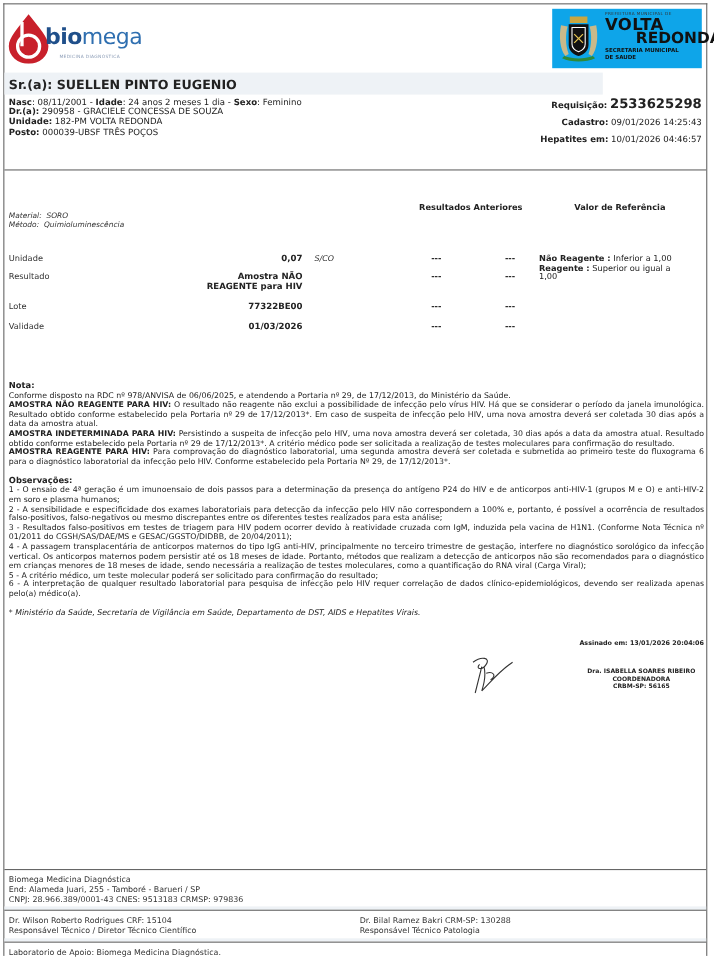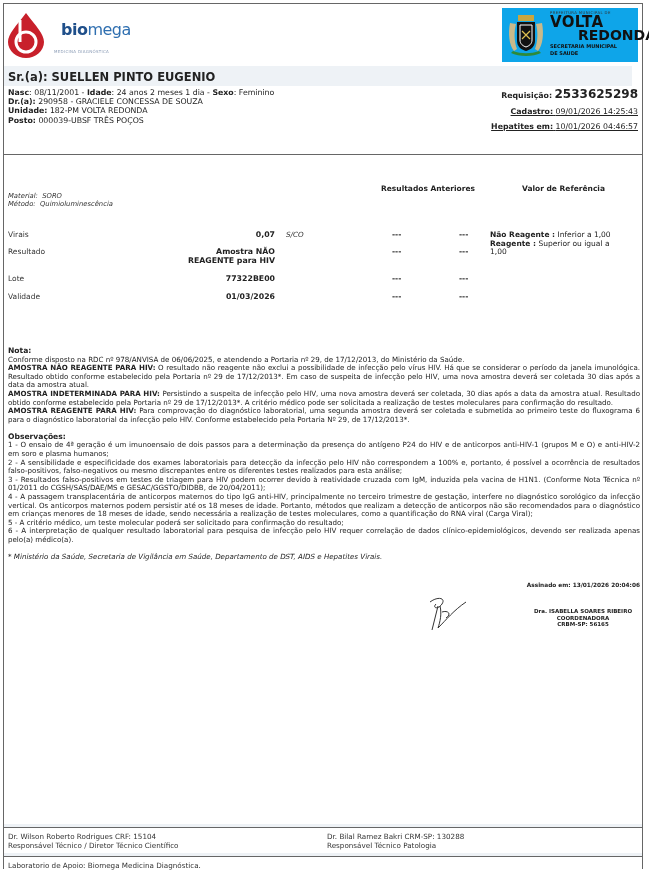--- a/index.html
+++ b/index.html
@@ -5,45 +5,45 @@
   * { box-sizing: border-box; margin: 0; padding: 0; }
   html, body { width: 649px; height: 871px; background: #ffffff; overflow: hidden; }
   body { font-family: "DejaVu Sans", "Liberation Sans", sans-serif; color: #222; font-size: 7.2px; line-height: 1.3; }
 
   .page { position: absolute; left: 3px; top: 3px; width: 640px; height: 866px; border: 1px solid #666; border-bottom: none; }
 
   
   .header { position: absolute; left: 0; top: 0; width: 638px; height: 62px; }
   .biomega-logo { position: absolute; left: 2px; top: 8px; width: 160px; height: 46px; }
   .drop { position: absolute; left: 0; top: 0; width: 40px; height: 46px; }
-  .bio-word { position: absolute; left: 55px; top: 8px; font-family: "DejaVu Sans", sans-serif; font-size: 16px; letter-spacing: -0.5px; color: #1f4f8a; }
+  .bio-word { position: absolute; left: 35px; top: 8px; font-family: "DejaVu Sans", sans-serif; font-size: 20px; letter-spacing: -0.5px; color: #1f4f8a; }
   .bio-word b { font-weight: bold; color: #1f4f8a; }
   .bio-word span { font-weight: normal; color: #2f6fb0; }
   .bio-sub { position: absolute; left: 48px; top: 37px; font-size: 4px; letter-spacing: 0.3px; color: #8a9bb5; }
 
   .vr-logo { position: absolute; right: 4px; top: 4px; width: 136px; height: 54px; background: #0ea5e9; }
   .crest { position: absolute; left: 3px; top: 3px; width: 42px; height: 48px; }
   .vr-text { position: absolute; left: 48px; top: 3px; color: #111; }
   .vr-pref { font-size: 3.8px; letter-spacing: 0.4px; color: #333; }
   .vr-volta { font-size: 15px; font-weight: bold; line-height: 13px; letter-spacing: 0.3px; font-family: "DejaVu Sans", sans-serif; }
   .vr-redonda { font-size: 14px; font-weight: bold; line-height: 13px; font-family: "DejaVu Sans", sans-serif; margin-left: 28px; }
   .vr-sec { font-size: 5px; font-weight: bold; line-height: 6px; margin-top: 1px; }
 
   
-  .patient-band { position: absolute; left: 0; top: 62px; width: 628px; height: 20px; background: #eef2f6; }
+  .patient-band { position: absolute; left: 0; top: 62px; width: 544px; height: 20px; background: #eef2f6; }
   .patient-name { position: absolute; left: 4px; top: 4px; font-size: 11.5px; font-weight: bold; color: #222; }
 
   .patient-info { position: absolute; left: 4px; top: 84px; font-size: 7.8px; line-height: 9.2px; color: #222; }
   .patient-info b { font-weight: bold; }
 
   .req-block { position: absolute; right: 4px; top: 84px; text-align: right; font-size: 7.8px; color: #222; }
   .req-line { height: 19px; line-height: 12px; }
   .req-line b { font-weight: bold; }
   .req-num { font-size: 12px; font-weight: bold; }
-  .req-small { height: 15px; line-height: 10px; text-decoration: underline; }
+  .req-small { height: 15px; line-height: 10px; }
 
   .divider { position: absolute; left: 0; width: 638px; height: 1px; background: #666; }
 
   
   .exam-title { position: absolute; left: 4px; top: 159px; width: 340px; font-size: 11.5px; font-weight: bold; font-style: italic; line-height: 13px; color: #222; }
   .exam-meta { position: absolute; left: 4px; top: 188px; font-size: 6.8px; font-style: italic; line-height: 8px; color: #333; }
   .col-head { position: absolute; top: 180px; font-size: 7.5px; font-weight: bold; color: #222; }
 
   .row-label { position: absolute; left: 4px; font-size: 7.5px; color: #333; }
   .row-value { position: absolute; right: 367px; text-align: right; font-size: 7.8px; font-weight: bold; color: #222; line-height: 9px; }
@@ -124,21 +124,21 @@
 
   <div class="divider" style="top:150px;"></div>
 
   <div class="exam-meta">
     <div><span>Material:</span>&nbsp; <span>SORO</span></div>
     <div><span>Método:</span>&nbsp; <span>Quimioluminescência</span></div>
   </div>
   <div class="col-head" style="left:377px;">Resultados Anteriores</div>
   <div class="col-head" style="left:518px;">Valor de Referência</div>
 
-  <div class="row-label" style="top:226px;">Virais</div>
+  <div class="row-label" style="top:226px;">Unidade</div>
   <div class="row-value" style="top:226px;">0,07</div>
   <div class="row-unit" style="top:226px;">S/CO</div>
   <div class="prev" style="left:388px; top:226px;">---</div>
   <div class="prev" style="left:455px; top:226px;">---</div>
 
   <div class="row-label" style="top:243px;">Resultado</div>
   <div class="row-value" style="top:243px;">
     <div>Amostra NÃO</div>
     <div>REAGENTE para HIV</div>
   </div>
@@ -181,20 +181,25 @@
   <div class="signed"><span>Assinado em:</span> <span>13/01/2026 20:04:06</span></div>
   <svg class="signature" viewBox="0 0 50 40">
     <path d="M10 10 C18 4 26 6 22 12 C18 18 12 16 16 12 M18 14 C16 22 14 30 12 38 M20 14 C22 22 20 30 18 36 C26 28 34 18 46 10 M22 20 C28 18 32 22 26 26" fill="none" stroke="#333" stroke-width="1"></path>
   </svg>
   <div class="signer">
     <div>Dra. ISABELLA SOARES RIBEIRO</div>
     <div>COORDENADORA</div>
     <div>CRBM-SP: 56165</div>
   </div>
 
+  <div class="footer-box" style="top:786px; height:36px;">
+    <div>Biomega Medicina Diagnóstica</div>
+    <div>End: Alameda Juari, 255 - Tamboré - Barueri / SP</div>
+    <div>CNPJ: 28.966.389/0001-43 CNES: 9513183 CRMSP: 979836</div>
+  </div>
   <div class="footer-sep" style="top:820px;"></div>
   <div class="footer-box" style="top:823px; height:27px;">
     <div class="fcol" style="left:4px;">
       <div>Dr. Wilson Roberto Rodrigues CRF: 15104</div>
       <div>Responsável Técnico / Diretor Técnico Científico</div>
     </div>
     <div class="fcol" style="left:323px;">
       <div>Dr. Bilal Ramez Bakri CRM-SP: 130288</div>
       <div>Responsável Técnico Patologia</div>
     </div>

